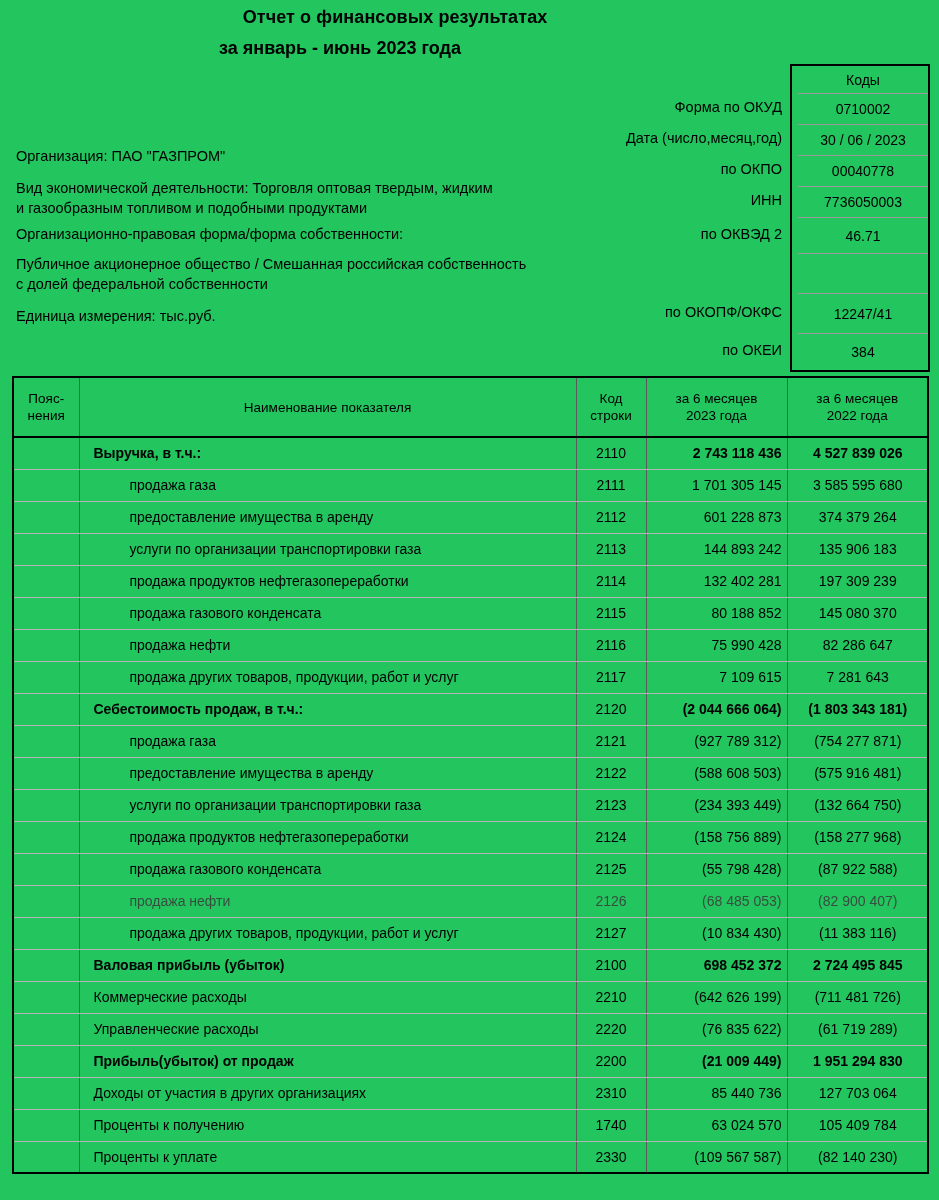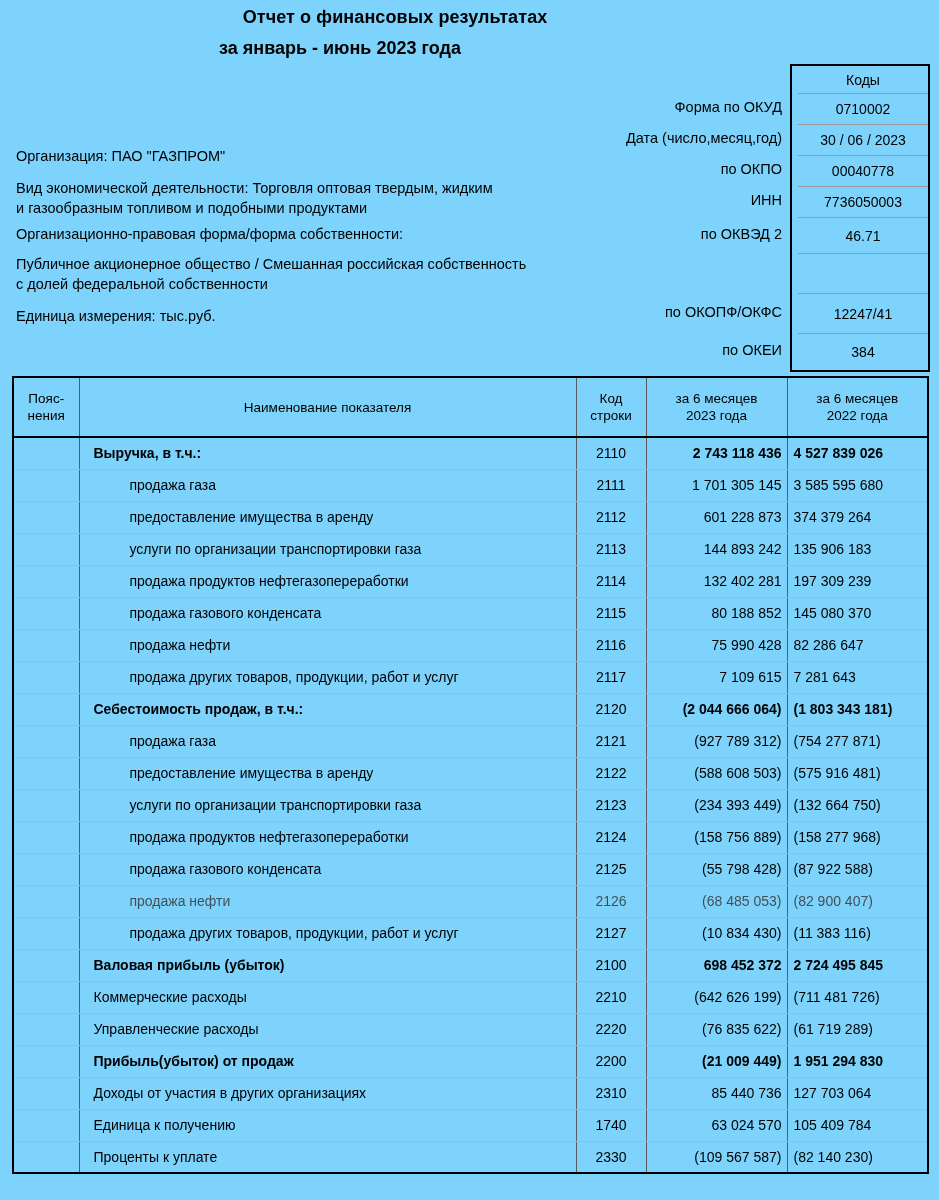--- a/index.html
+++ b/index.html
@@ -11,21 +11,21 @@
   body {
     font-family: "Liberation Sans", sans-serif;
     color: #000000;
     -webkit-font-smoothing: none;
   }
   .page {
     position: relative;
     width: 939px;
     height: 1200px;
     overflow: hidden;
-    background: #7dd3fc;
+    background: #22c55e;
   }
 
   
   .title-block {
     position: absolute;
     left: 0;
     top: 4px;
     width: 790px;
     text-align: center;
   }
@@ -136,21 +136,21 @@
   .main-table tbody tr td {
     height: 32px;
   }
   .main-table tbody tr:last-child td {
     border-bottom: 2px solid #000;
   }
   .col-expl   { width: 66px; }
   .col-name   { width: 497px; }
   .col-code   { width: 70px; text-align: center; }
   .col-y2023  { width: 141px; text-align: right; }
-  .col-y2022  { width: 141px; text-align: left; }
+  .col-y2022  { width: 141px; text-align: center; }
 
   td.col-name.lvl-0 {
     padding-left: 14px;
     font-weight: bold;
   }
   td.col-name.lvl-1 {
     padding-left: 50px;
     font-weight: normal;
   }
   td.col-name.plain {
@@ -373,21 +373,21 @@
         </tr>
         <tr>
           <td class="col-expl"></td>
           <td class="col-name plain">Доходы от участия в других организациях</td>
           <td class="col-code">2310</td>
           <td class="col-y2023">85 440 736</td>
           <td class="col-y2022">127 703 064</td>
         </tr>
         <tr>
           <td class="col-expl"></td>
-          <td class="col-name plain">Единица к получению</td>
+          <td class="col-name plain">Проценты к получению</td>
           <td class="col-code">1740</td>
           <td class="col-y2023">63 024 570</td>
           <td class="col-y2022">105 409 784</td>
         </tr>
         <tr>
           <td class="col-expl"></td>
           <td class="col-name plain">Проценты к уплате</td>
           <td class="col-code">2330</td>
           <td class="col-y2023">(109 567 587)</td>
           <td class="col-y2022">(82 140 230)</td>

